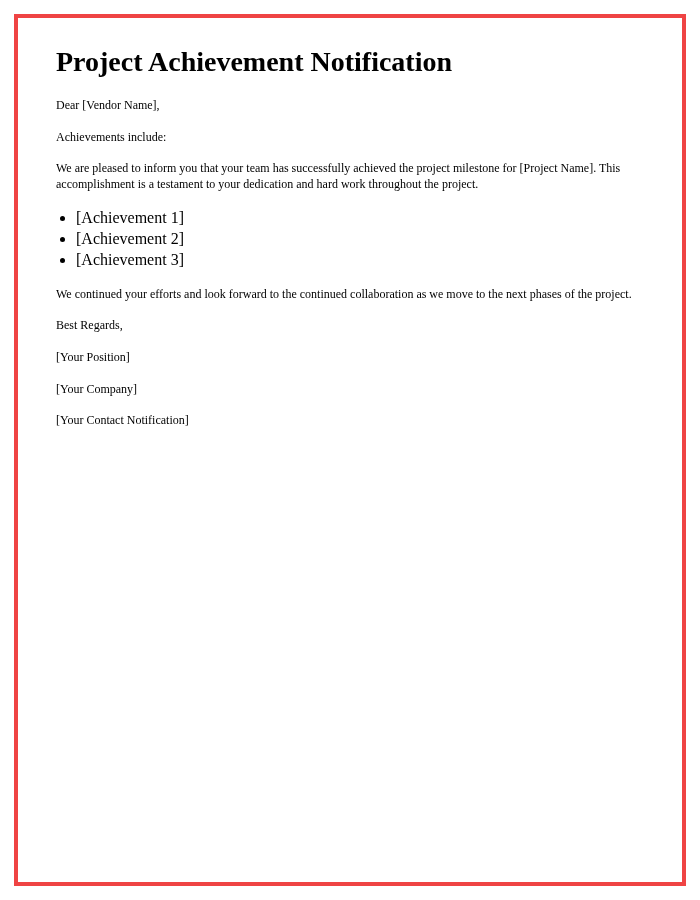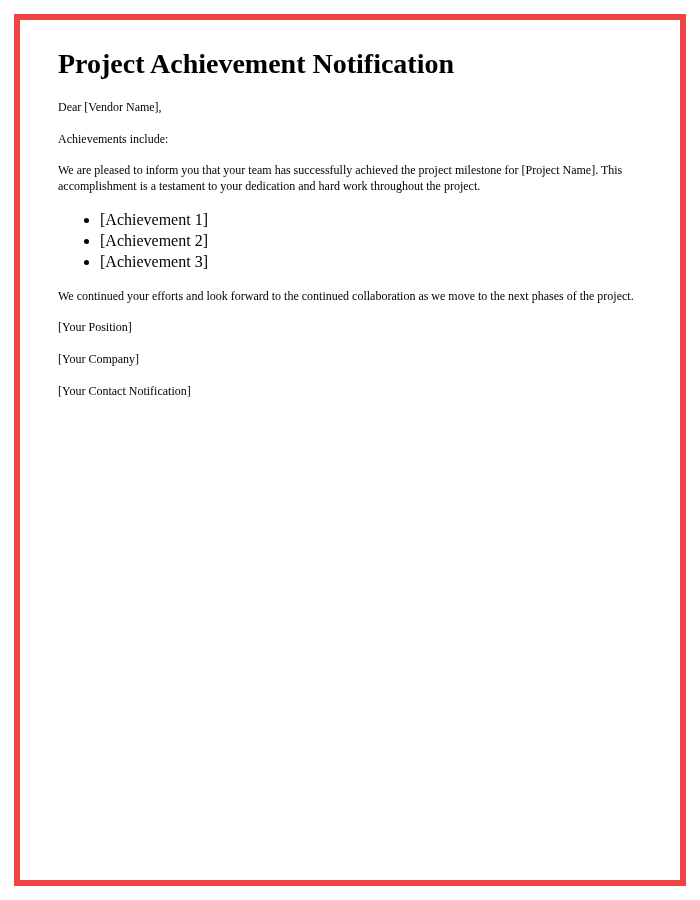--- a/index.html
+++ b/index.html
@@ -8,37 +8,37 @@
       box-sizing: border-box;
     }
     body {
       font-family: "Times New Roman", Times, serif;
       background: #fff;
       width: 700px;
       height: 900px;
       padding: 14px;
     }
     .page {
-      border: 6px solid #ef4444;
+      border: 4px solid #ef4444;
       width: 100%;
       height: 100%;
       padding: 28px 38px;
     }
     h1 {
       font-size: 28px;
       font-weight: bold;
       margin-bottom: 20px;
     }
     p {
       font-size: 12px;
       line-height: 1.3;
       margin-bottom: 16px;
     }
     ul {
-      margin-left: 42px;
+      margin-left: 20px;
       margin-bottom: 16px;
     }
     li {
       font-size: 16px;
       line-height: 1.3;
       list-style-type: disc;
     }
   </style>
 </head>
 <body>
@@ -53,17 +53,18 @@
   <p>We are pleased to inform you that your team has successfully achieved the project milestone for [Project Name]. This accomplishment is a testament to your dedication and hard work throughout the project.</p>
 
   <ul>
     <li>[Achievement 1]</li>
     <li>[Achievement 2]</li>
     <li>[Achievement 3]</li>
   </ul>
 
   <p>We continued your efforts and look forward to the continued collaboration as we move to the next phases of the project.</p>
 
+  <p>Best Regards,</p>
 
   <p>[Your Position]</p>
   <p>[Your Company]</p>
   <p>[Your Contact Notification]</p>
 </div>
 
 </body></html>

